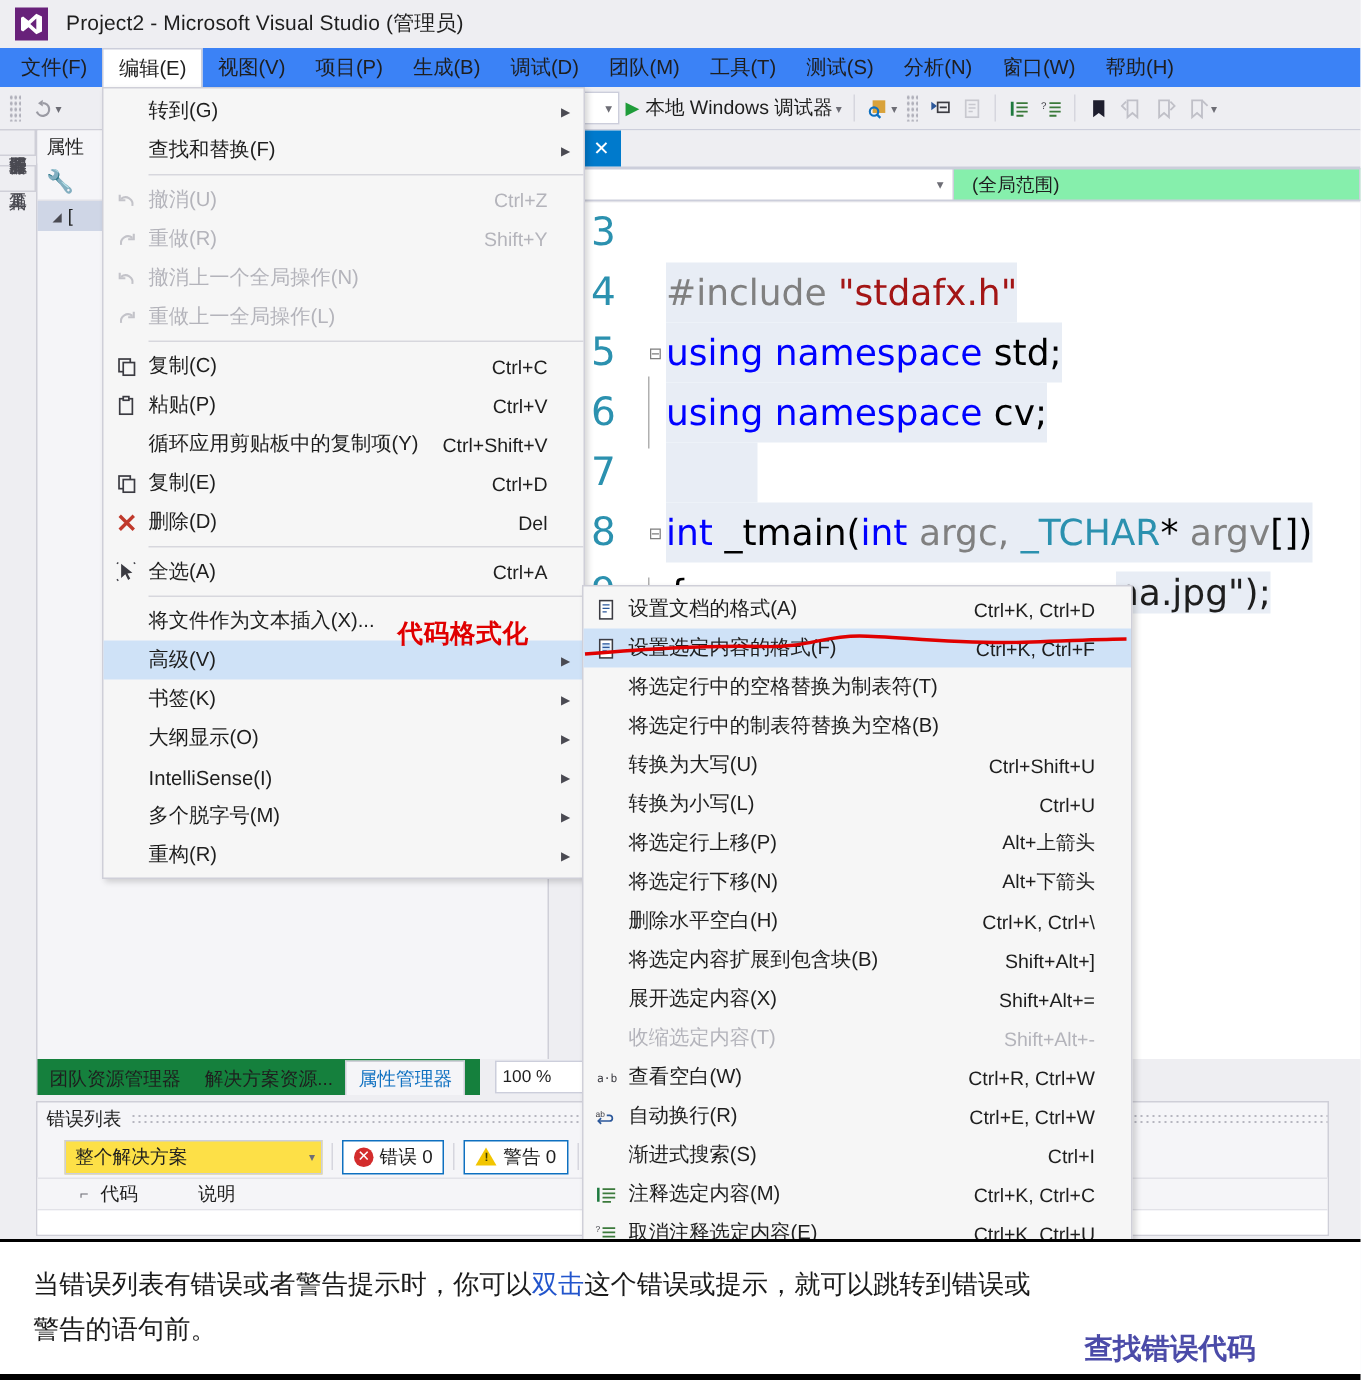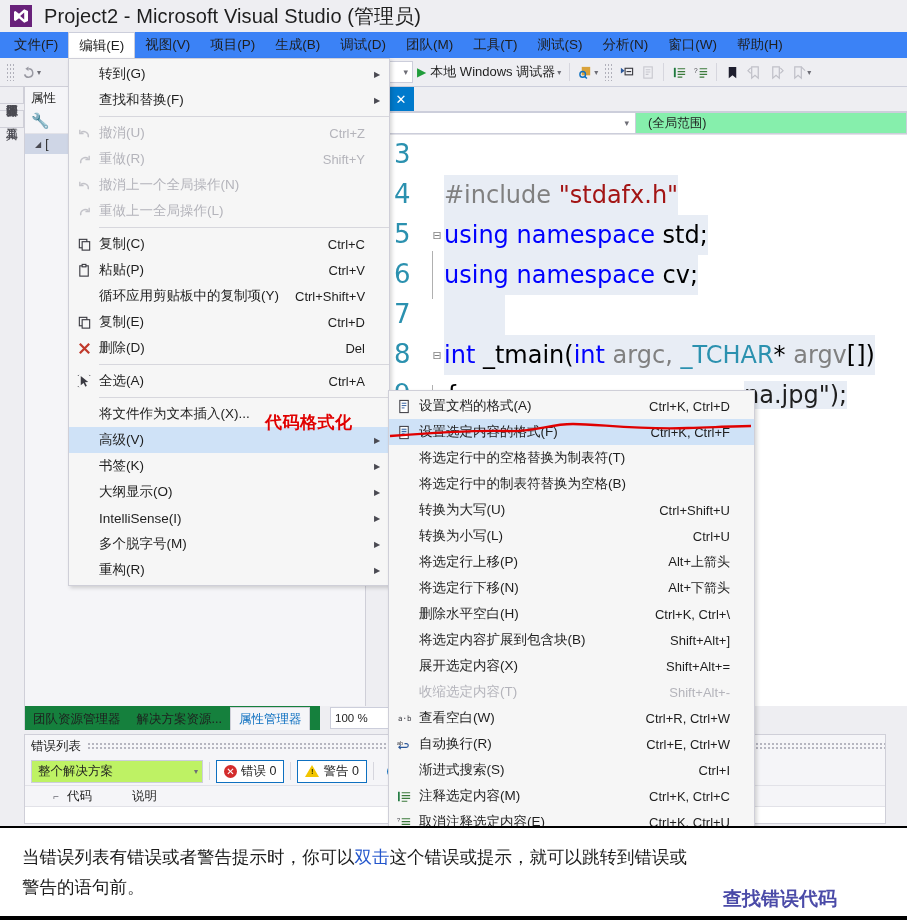--- a/index.html
+++ b/index.html
@@ -31,21 +31,21 @@
   }
   .vs-logo {
     width: 22px; height: 22px;
     background: #68217a;
     display: flex; align-items: center; justify-content: center;
     color: #fff; font-size: 13px; font-weight: bold;
     margin-right: 12px;
   }
   .vs-logo svg { display: block; }
   .title-text {
-    font-size: 20px; color: #1e1e1e;
+    font-size: 14px; color: #1e1e1e;
     letter-spacing: .1px;
   }
 
   
   .menubar {
     height: 26px; background: #3b82f6;
     display: flex; align-items: stretch;
     padding-left: 4px;
     position: relative; z-index: 40;
   }
@@ -273,24 +273,24 @@
   .el-dots {
     flex: 1; height: 8px;
     background-image: radial-gradient(#b6b6c0 0.8px, transparent 1px);
     background-size: 4px 4px;
   }
   .el-filters {
     height: 28px; display: flex; align-items: center;
     padding-left: 6px; gap: 0;
   }
   .el-scope {
-    width: 160px; height: 21px; background: #bef264;
+    width: 160px; height: 21px; background: #fde047;
     border: 1px solid #cccedb;
     display: flex; align-items: center; justify-content: space-between;
-    padding: 0 4px 0 6px; font-size: 12.5px; color: #1e1e1e;
+    padding: 0 4px 0 6px; font-size: 12.5px; color: #1e1e1e; margin-left: 12px;
   }
   .el-sep { width: 1px; height: 18px; background: #d6d6de; margin: 0 6px; }
   .el-chip {
     height: 21px; display: flex; align-items: center; gap: 4px;
     padding: 0 7px; border: 1px solid #0e70c0; background: #fff;
     font-size: 12.5px; color: #1e1e1e; white-space: nowrap;
   }
   .el-chip.plain { border: none; background: transparent; }
   .ic-err {
     width: 13px; height: 13px; border-radius: 50%;

